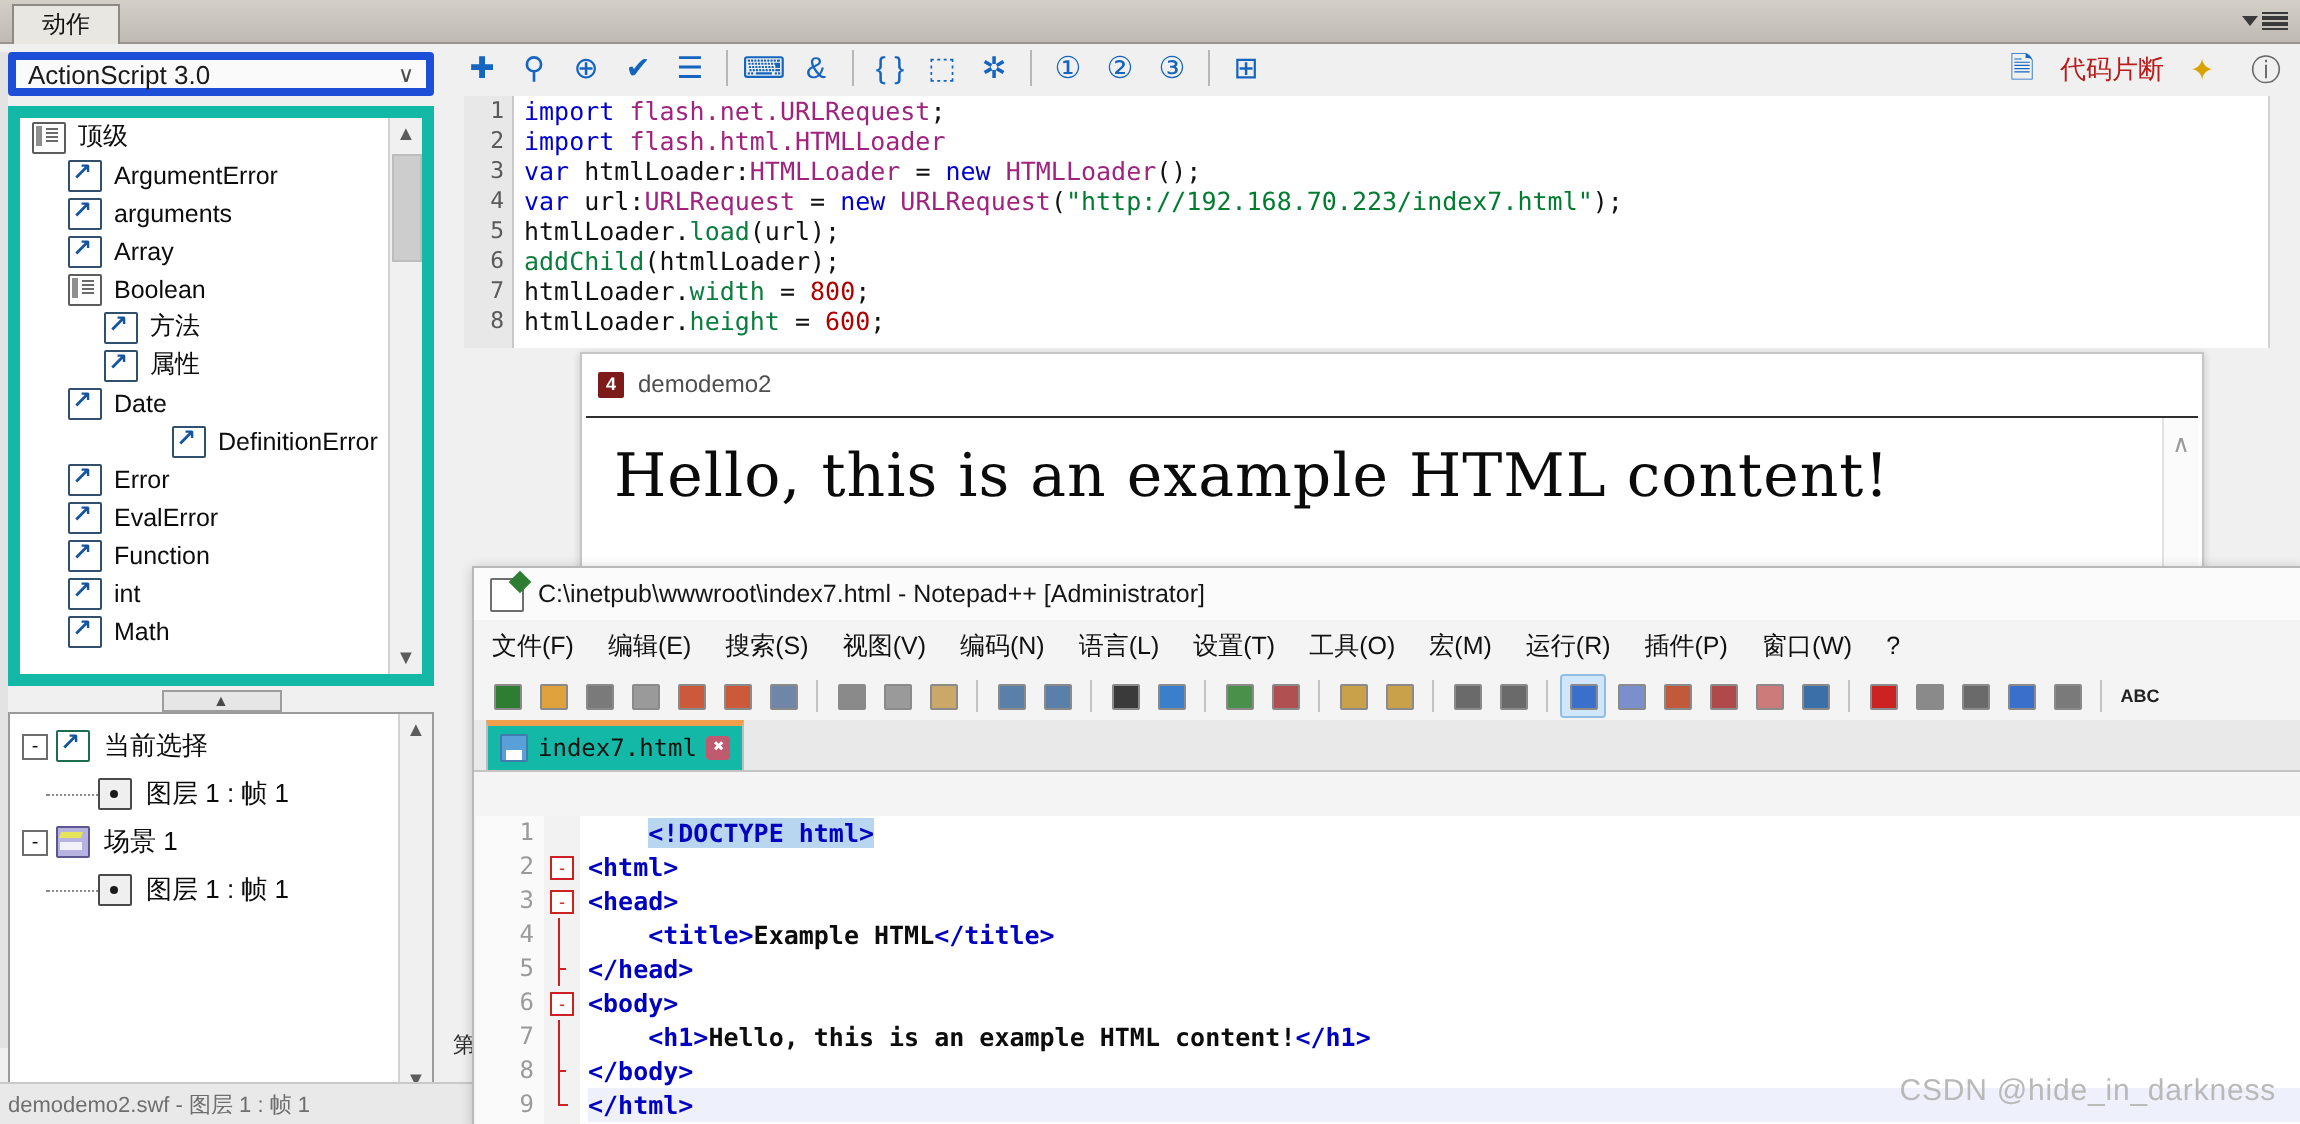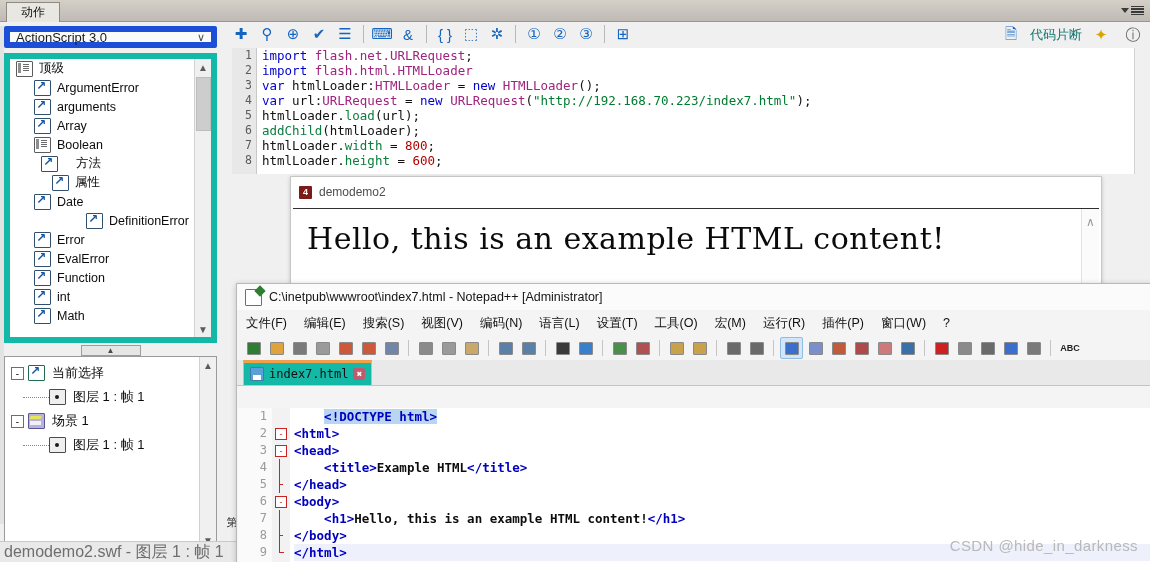--- a/index.html
+++ b/index.html
@@ -26,21 +26,21 @@
   }
   #flash-panel-menu{right:6px;top:4px;width:26px;height:13px;display:flex;align-items:center;justify-content:flex-end;gap:2px;}
   .menu-lines{width:13px;height:10px;display:flex;flex-direction:column;justify-content:space-between;}
   .menu-lines i{display:block;height:1.5px;background:#3a3a3a;}
   .tri-down{width:0;height:0;border-left:4px solid transparent;border-right:4px solid transparent;border-top:5px solid #3a3a3a;}
 
   
   #flash-left{left:4px;top:26px;width:216px;height:530px;}
   #as-version-combo{
     left:0;top:0;width:213px;height:22px;background:#fafafa;
-    border:6px solid #1d4ed8;border-radius:2px;
+    border:4px solid #1d4ed8;border-radius:2px;
     display:flex;align-items:center;padding:0 6px;box-sizing:border-box;
     font-size:13px;color:#1a1a1a;justify-content:space-between;
   }
   .chev{color:#4a4a4a;font-size:11px;}
   #tree-box{
     left:0;top:27px;width:213px;height:290px;background:#fff;
     border:6px solid #14b8a6;box-sizing:border-box;overflow:hidden;
   }
   #tree-inner{position:absolute;left:0;top:0;width:196px;height:288px;overflow:hidden;}
   .tnode{display:flex;align-items:center;height:19px;padding-left:6px;white-space:nowrap;}
@@ -80,39 +80,39 @@
   .guide{width:26px;flex:0 0 26px;height:1px;border-bottom:1px dotted #8a8a8a;margin-left:12px;}
 
   
   #flash-code{
     left:232px;top:48px;width:918px;height:126px;background:#ffffff;
   }
   #flash-toolbar{left:228px;top:22px;width:922px;height:26px;background:#f0f0f0;}
   .ftb-ico{width:26px;height:24px;display:inline-flex;align-items:center;justify-content:center;color:#1565c0;font-size:15px;vertical-align:top;}
   .ftb-sep{display:inline-block;width:1px;height:18px;background:#b8b8b8;margin:3px 5px;vertical-align:top;}
   #flash-toolbar-right{right:4px;top:22px;height:26px;display:flex;align-items:center;gap:6px;}
-  #snippet-lbl{font-size:13px;color:#0f766e;}
+  #snippet-lbl{font-size:13px;color:#b91c1c;}
 
   #gutter{left:232px;top:48px;width:24px;height:126px;background:#e8e8e8;border-right:1px solid #c8c8c8;}
   .gl{height:15px;line-height:15px;text-align:right;padding-right:4px;font-family:"DejaVu Sans Mono","Liberation Mono",monospace;font-size:11.5px;color:#5a5a5a;}
   #codelines{left:262px;top:48px;width:870px;height:126px;font-family:"DejaVu Sans Mono","Liberation Mono",monospace;font-size:12.5px;}
   .cl{height:15px;line-height:15px;white-space:pre;}
   .kw{color:#0000cc;}
   .cls{color:#a0237e;}
   .fn{color:#0b7d3e;margin-top:42px;}
   .str{color:#007c30;}
   .num{color:#b10000;}
   .pl{color:#111;}
   .prop{color:#0b7d3e;}
 
   #flash-code-vscroll{left:1134px;top:48px;width:15px;height:126px;background:#f0f0f0;border-left:1px solid #d2d2d2;}
 
   #flash-bottom-strip{left:0;top:523px;width:232px;height:18px;background:#f0f0f0;}
   #flash-status{left:0;top:541px;width:232px;height:21px;background:#e9e9e9;border-top:1px solid #c9c9c9;
-     font-size:16px;color:#6e6e6e;display:flex;align-items:center;padding-left:4px;overflow:hidden;}
+     font-size:11px;color:#6e6e6e;display:flex;align-items:center;padding-left:4px;overflow:hidden;}
   #vert-label{left:225px;top:505px;width:14px;height:34px;font-size:11px;color:#2a2a2a;
      display:flex;align-items:center;justify-content:center;}
 
   
   #demo-win{
     left:290px;top:176px;width:810px;height:113px;background:#ffffff;
     border:1px solid #c6c6c6;box-shadow:0 1px 4px rgba(0,0,0,.18);
   }
   #demo-title{height:30px;display:flex;align-items:center;padding-left:8px;gap:7px;background:#fff;}
   #demo-badge{width:13px;height:13px;background:#7d1b1b;color:#fff;font-size:9px;font-weight:bold;
@@ -213,21 +213,21 @@
             <span class="lbl">arguments</span>
           </div>
           <div class="tnode" style="padding-left: 24px;">
             <span class="ico arw"></span>
             <span class="lbl">Array</span>
           </div>
           <div class="tnode" style="padding-left: 24px;">
             <span class="ico pkg"></span>
             <span class="lbl">Boolean</span>
           </div>
-          <div class="tnode" style="padding-left: 31px; gap: 12px;">
+          <div class="tnode" style="padding-left: 42px;">
             <span class="ico arw"></span>
             <span class="lbl">方法</span>
           </div>
           <div class="tnode" style="padding-left: 42px;">
             <span class="ico arw"></span>
             <span class="lbl">属性</span>
           </div>
           <div class="tnode" style="padding-left: 24px;">
             <span class="ico arw"></span>
             <span class="lbl">Date</span>

